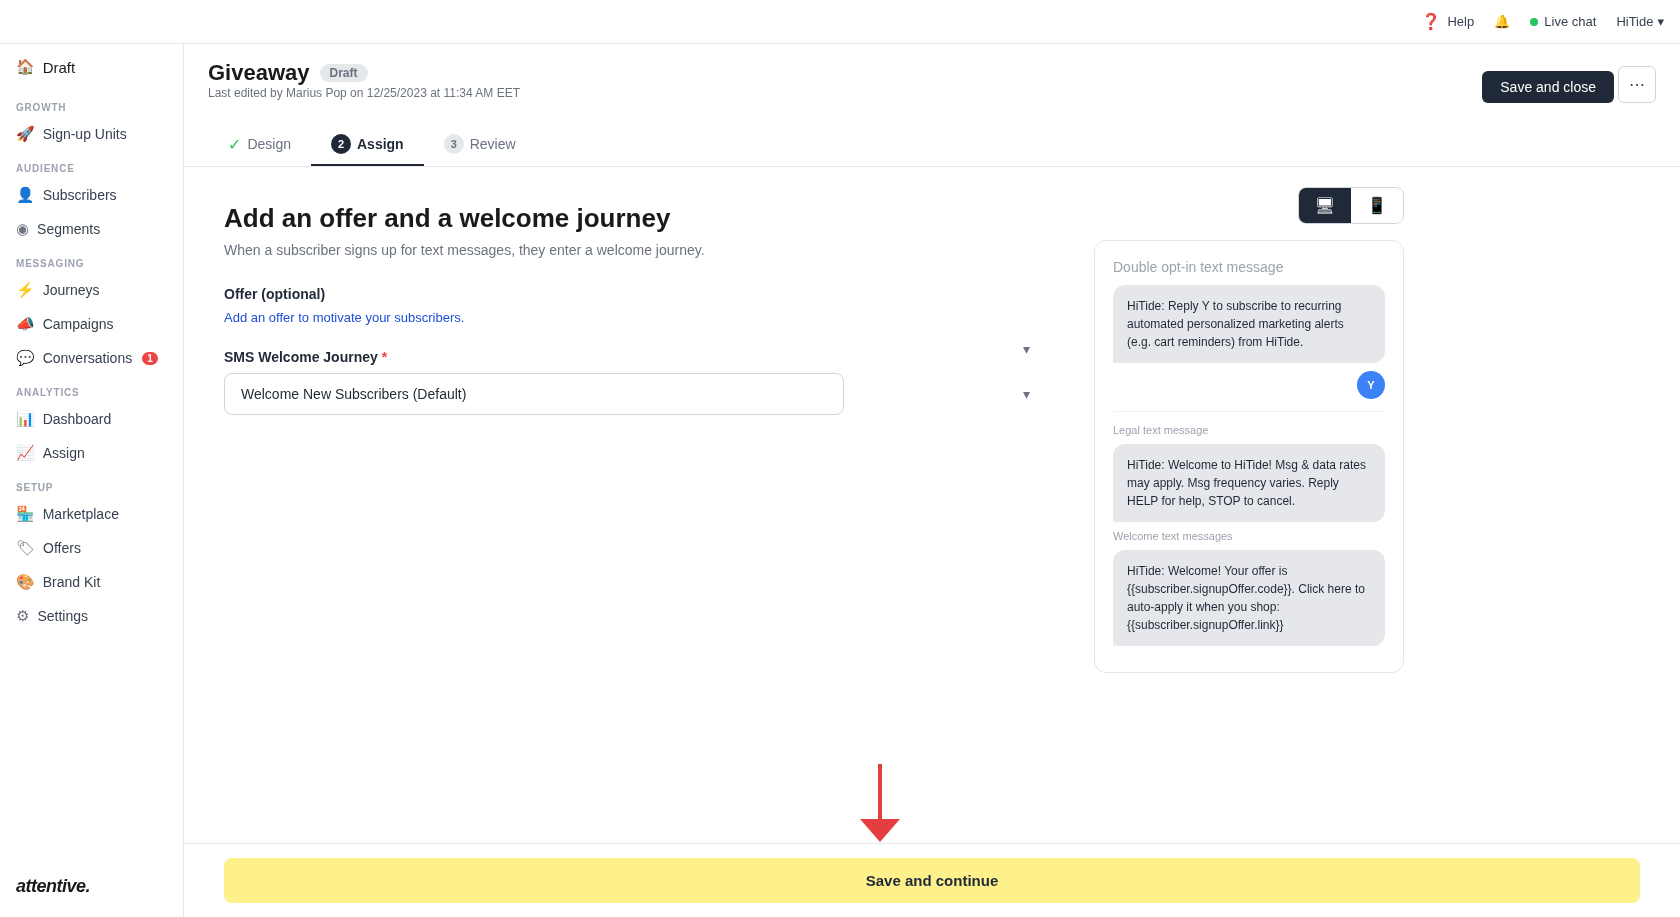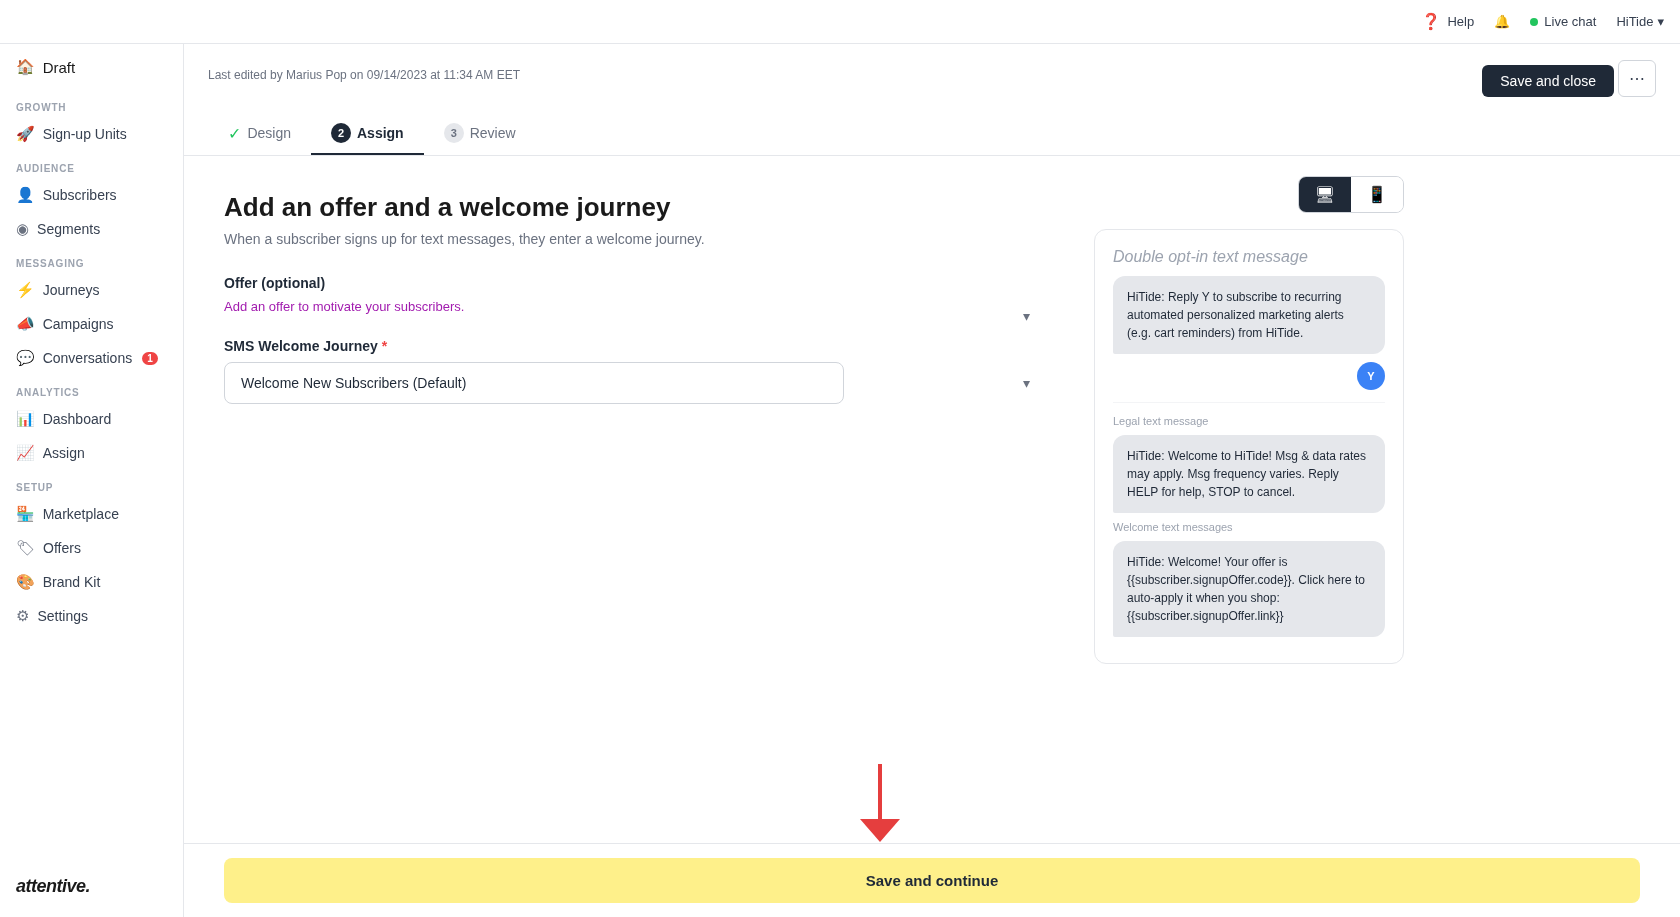--- a/index.html
+++ b/index.html
@@ -251,22 +251,22 @@
       font-size: 14px;
       font-weight: 600;
       color: #1f2937;
       margin-bottom: 8px;
     }
     .field-label span.required {
       color: #ef4444;
     }
     .field-desc {
       font-size: 13px;
-      color: #a21caf;
-      margin-bottom: 2px;
+      color: #1d4ed8;
+      margin-bottom: 24px;
     }
     .select-wrapper {
       position: relative;
     }
     .select-field {
       width: 620px;
       padding: 12px 16px;
       border: 1px solid #d1d5db;
       border-radius: 8px;
       font-size: 14px;
@@ -312,24 +312,23 @@
       background: #1f2937;
       color: #fff;
     }
     .preview-card {
       border: 1px solid #e5e7eb;
       border-radius: 12px;
       padding: 18px;
       background: #fff;
     }
     .preview-section-label {
-      font-size: 16px;
+      font-size: 14px;
       color: #9ca3af;
       margin-bottom: 10px;
-      font-style: italic;
     }
     .message-bubble {
       background: #e5e7eb;
       border-radius: 12px 12px 12px 2px;
       padding: 12px 14px;
       font-size: 12px;
       color: #1f2937;
       line-height: 1.5;
       margin-bottom: 8px;
     }
@@ -494,21 +493,25 @@
     <div class="sidebar-logo">
       <div class="sidebar-logo-text">attentive.</div>
     </div>
   </nav>
 
   <div class="content-area">
 
     <div class="page-header">
       <div class="page-header-top">
         <div>
-          <div class="page-subtitle">Last edited by Marius Pop on 09/14/2023 at 11:34 AM EET</div>
+          <div class="page-title-row">
+            <h1 class="page-title">Giveaway</h1>
+            <span class="draft-badge">Draft</span>
+          </div>
+          <div class="page-subtitle">Last edited by Marius Pop on 12/25/2023 at 11:34 AM EET</div>
         </div>
         <div class="header-actions">
           <button class="btn-save-close">Save and close</button>
           <button class="btn-more">
             <span>⋯</span>
           </button>
         </div>
       </div>
 
       <div class="steps-bar">

